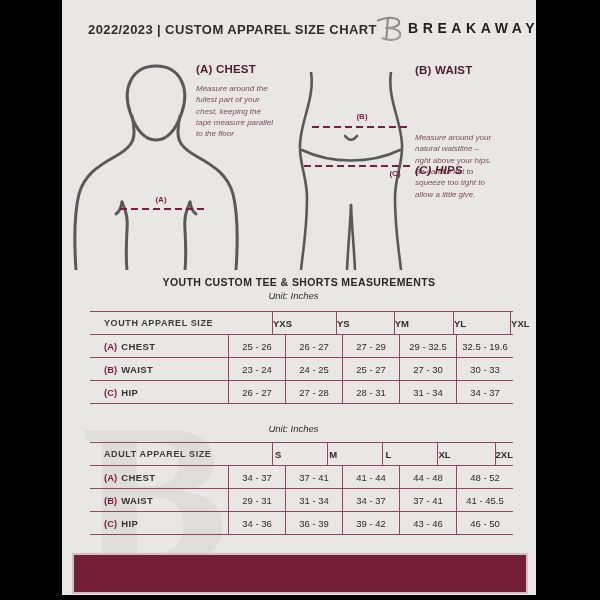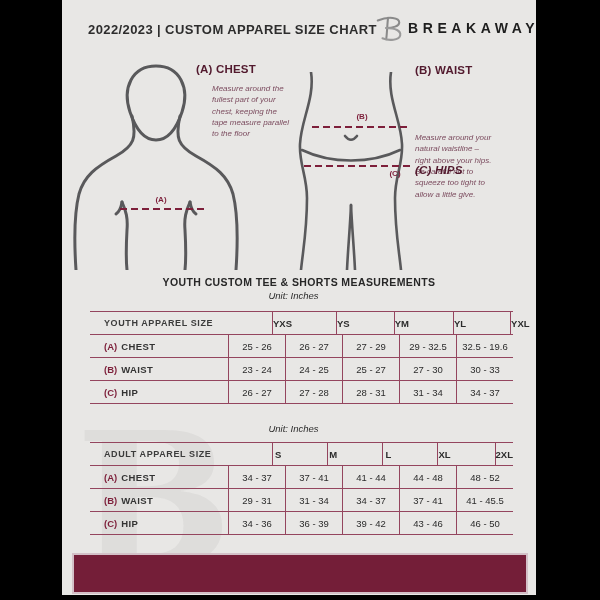--- a/index.html
+++ b/index.html
@@ -94,21 +94,21 @@
     <div class="marker" style="left:84px;top:195px;">(A)</div>
     <div class="dash" style="left:58px;top:208px;width:84px;"></div>
 
     <div class="marker" style="left:285px;top:112px;">(B)</div>
     <div class="dash" style="left:250px;top:126px;width:96px;"></div>
 
     <div class="dash" style="left:242px;top:165px;width:106px;"></div>
     <div class="marker" style="left:318px;top:169px;">(C)</div>
 
     <div class="g-head" style="left:134px;top:63px;">(A) CHEST</div>
-    <div class="g-body" style="left:150px;top:83px;">Measure around the
+    <div class="g-body" style="left:134px;top:83px;">Measure around the
 fullest part of your
 chest, keeping the
 tape measure parallel
 to the floor</div>
 
     <div class="g-head" style="left:353px;top:64px;">(B) WAIST</div>
     <div class="g-body" style="left:353px;top:84px;margin-top:48px;">Measure around your
 natural waistline –
 right above your hips.
 Be careful not to

